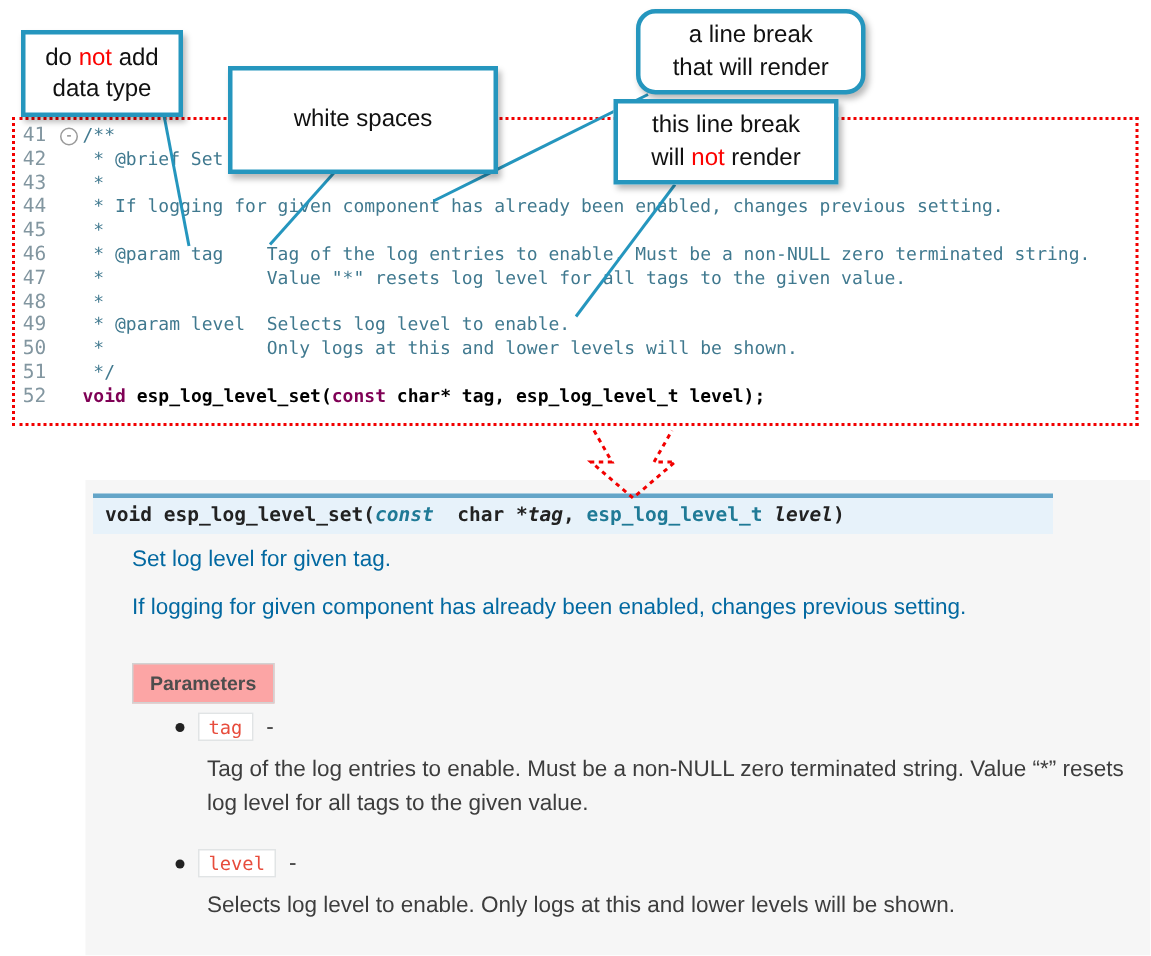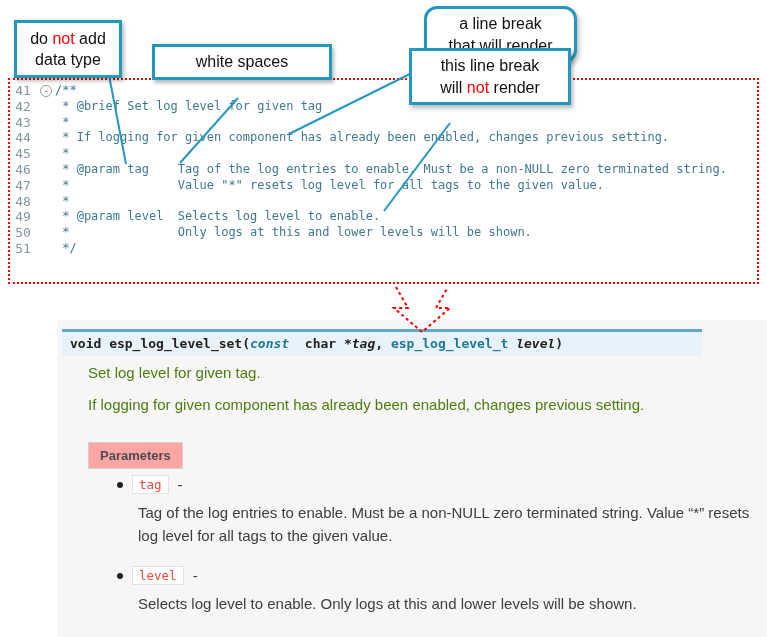--- a/index.html
+++ b/index.html
@@ -49,21 +49,21 @@
     position:absolute; left:5px; top:9px; width:640px;
     background:#e7f2fa; border-top:3px solid #64a5c8;
     padding:4px 8px 5px 8px;
     font-family:"DejaVu Sans Mono", monospace; font-size:13px; color:#222;
     white-space:pre;
   }
   .sig .b { font-weight:bold; color:#222; }
   .sig .c { color:#1f7a96; font-style:italic; font-weight:bold; }
   .sig .t { color:#1f7a96; font-weight:bold; }
   .sig .p { font-style:italic; font-weight:bold; color:#222; }
-  .p-text { position:absolute; left:31px; font-size:15px; color:#4d7c0f; }
+  .p-text { position:absolute; left:31px; font-size:15px; color:#0369a1; }
   .params-label {
     position:absolute; left:31px; top:122px;
     background:#fca5a5; border:1px solid #d2d2d2;
     padding:5px 11px; font-size:13px; font-weight:bold; color:#4d4d4d;
   }
   .item { position:absolute; left:60px; width:630px; font-size:15px; }
   .term { display:flex; align-items:center; gap:9px; }
   .bullet { width:6px; height:6px; border-radius:50%; background:#222; flex:none; }
   .chip {
     font-family:"DejaVu Sans Mono", monospace; font-size:12.5px; color:#e74c3c;
@@ -124,46 +124,51 @@
     </div>
     <div class="code-line">
       <span class="ln">50</span>
       <span class="fold"></span>
       <span class="code cmt"> *               Only logs at this and lower levels will be shown.</span>
     </div>
     <div class="code-line">
       <span class="ln">51</span>
       <span class="fold"></span>
       <span class="code cmt"> */</span>
+    </div>
+    <div class="code-line">
+      <span class="ln">52</span>
+      <span class="fold"></span>
+      <span class="code decl"><span class="kw">void</span><span> esp_log_level_set(</span><span class="kw">const</span><span> char* tag, esp_log_level_t level);</span></span>
     </div>
   </div>
 
   <svg class="overlay" width="767" height="637" viewBox="0 0 767 637">
     <line x1="108" y1="70" x2="126" y2="164" stroke="#2596be" stroke-width="2"></line>
     <line x1="238" y1="98" x2="180" y2="163" stroke="#2596be" stroke-width="2"></line>
     <line x1="432" y1="63" x2="289" y2="134" stroke="#2596be" stroke-width="2"></line>
     <line x1="450" y1="123" x2="384" y2="211" stroke="#2596be" stroke-width="2"></line>
     <polyline points="396,287 408,308 394,308 422,332 450,308 436,308 448,287" fill="none" stroke="#f20000" stroke-width="2" stroke-dasharray="3,3"></polyline>
   </svg>
 
   <div class="callout" style="left:14px;top:20px;width:108px;height:58px;">
     <div><span>do </span><span class="red">not</span><span> add</span></div>
     <div>data type</div>
   </div>
 
-  <div class="callout" style="left:152px;top:44px;width:180px;height:36px;">
+  <div class="callout" style="left:152px;top:44px;width:180px;height:72px;">
     <div>white spaces</div>
   </div>
 
   <div class="callout" style="left:424px;top:6px;width:153px;height:57px;border-radius:13px;">
     <div>a line break</div>
     <div>that will render</div>
   </div>
 
-  <div class="callout" style="left:409px;top:48px;width:162px;height:57px;">
+  <div class="callout" style="left:409px;top:66px;width:150px;height:57px;">
     <div>this line break</div>
     <div><span>will </span><span class="red">not</span><span> render</span></div>
   </div>
 
   <div class="docs">
 
     <div class="sig"><span class="b">void </span><span class="b">esp_log_level_set</span><span class="b">(</span><span class="c">const</span><span class="b">  char *</span><span class="p">tag</span><span class="b">, </span><span class="t">esp_log_level_t </span><span class="p">level</span><span class="b">)</span></div>
 
     <div class="p-text" style="top:44px;">Set log level for given tag.</div>
 

